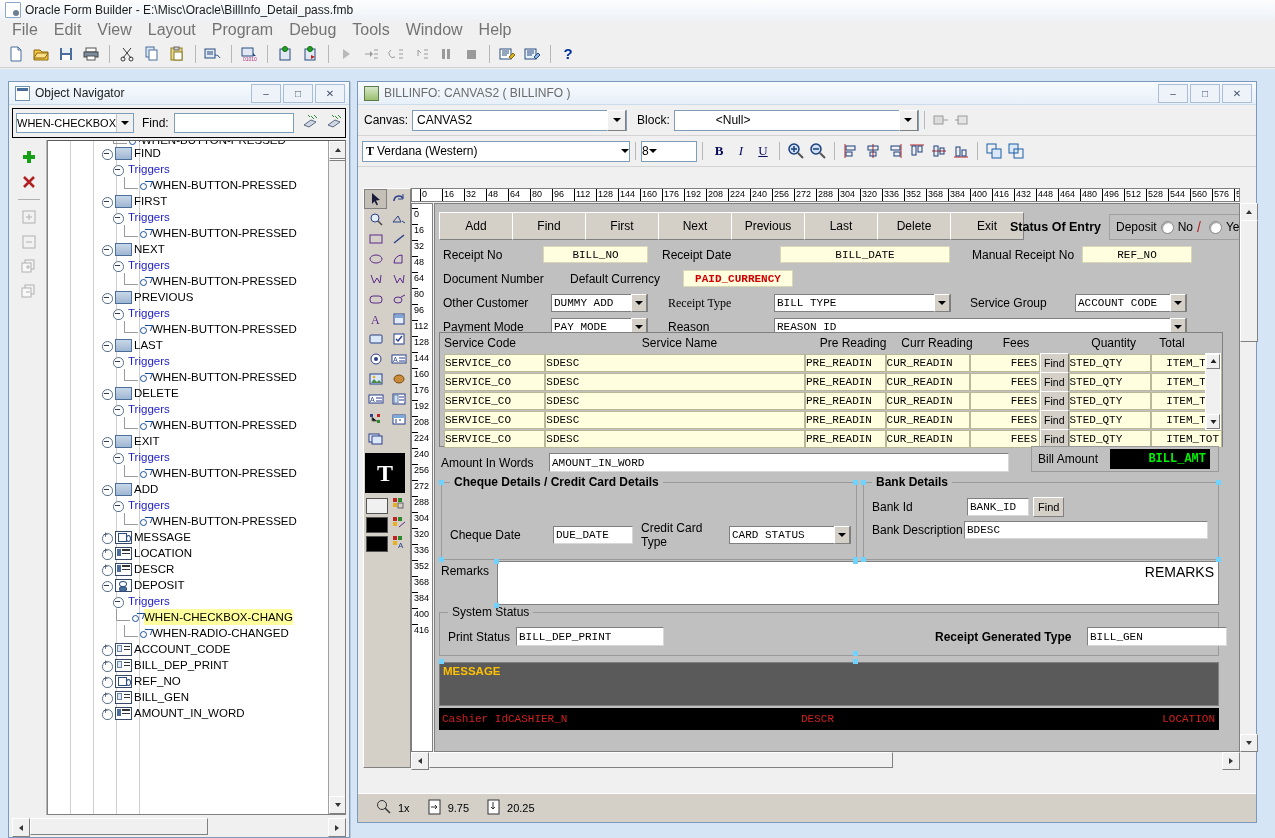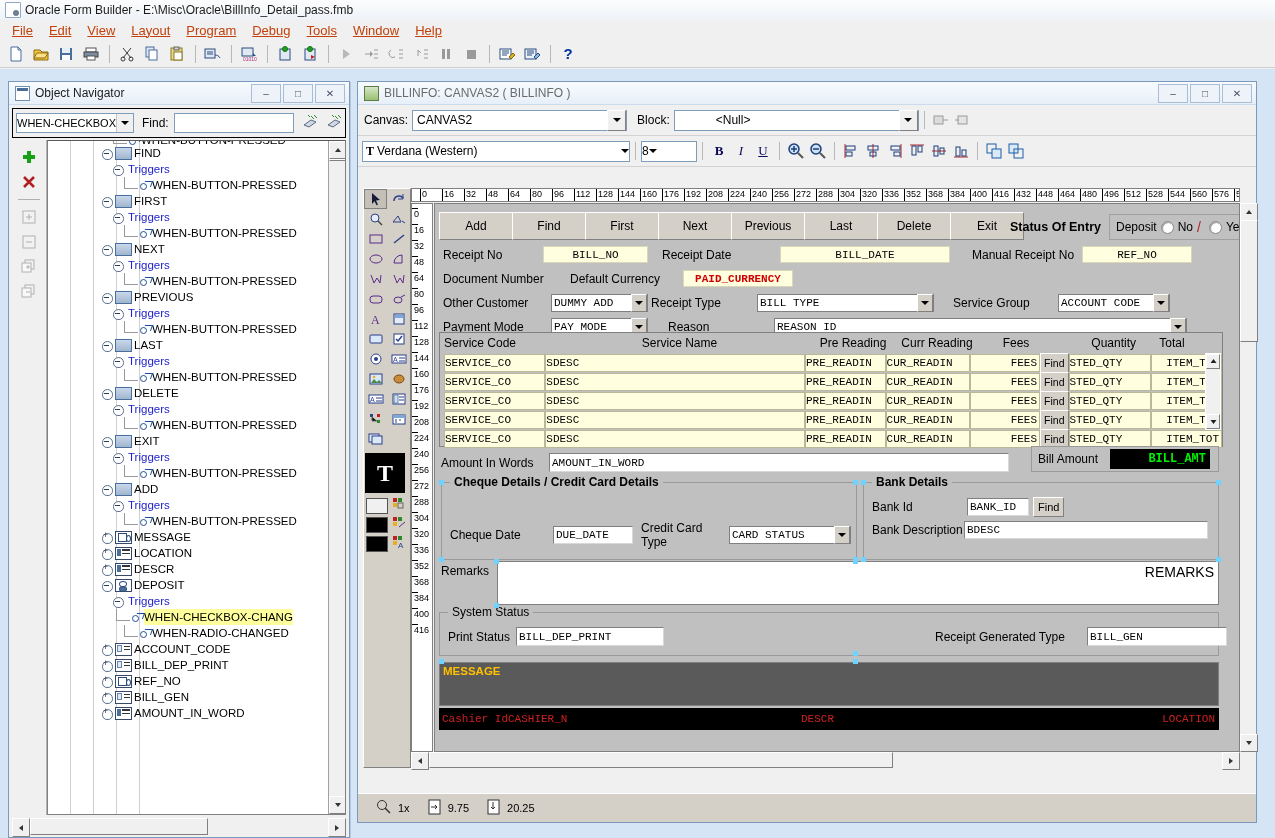--- a/index.html
+++ b/index.html
@@ -18,21 +18,21 @@
     background:linear-gradient(#fdfdfd,#eef3f8);display:flex;align-items:center;}
   .titlebar .ticon{width:14px;height:14px;margin:0 4px 0 5px;position:relative;
     background:#fff;border:1px solid #8fa8c8;border-radius:1px;}
   .titlebar .ticon:after{content:"";position:absolute;right:1px;bottom:1px;width:6px;height:6px;
     background:#6f7f92;border-radius:50%;}
   .titlebar .ttext{font-size:12px;color:#1b1b1b;}
 
   
   .menubar{position:absolute;left:0;top:20px;width:1275px;height:20px;background:#f0f0f0;
     display:flex;align-items:center;padding-left:4px;box-sizing:border-box;}
-  .menubar span{padding:2px 8px;font-size:13px;color:#c2410c;text-decoration:underline;}
+  .menubar span{padding:2px 8px;font-size:16px;color:#737373;}
 
   
   .maintoolbar{position:absolute;left:0;top:40px;width:1275px;height:28px;
     background:#f0f0f0;border-bottom:1px solid #cfcfcf;display:flex;align-items:center;padding-left:4px;box-sizing:border-box;}
   .tbtn{width:24px;height:22px;margin-right:1px;display:flex;align-items:center;justify-content:center;position:relative;}
   .tsep{width:1px;height:18px;background:#b8b8b8;margin:0 5px;}
 
   
   .mdi{position:absolute;left:0;top:69px;width:1275px;height:769px;background:#d6e5f5;}
 
@@ -1201,21 +1201,21 @@
             </div>
 
             <div class="frow" style="left:8px;top:90px;">
               <span class="flabel" style="width:108px;">Other Customer</span>
               <span class="dfield" style="width:97px;">
                 <span class="dtxt">DUMMY ADD</span>
                 <span class="dar">
                     <span class="arrow-dn"></span>
                   </span>
               </span>
-              <span class="flabel" style="width:106px;margin-left:3px;">Receipt Type</span>
+              <span class="flabel" style="width:106px;margin-left:20px;font-family:Liberation Serif, serif;">Receipt Type</span>
               <span class="dfield" style="width:177px;">
                 <span class="dtxt">BILL TYPE</span>
                 <span class="dar">
                     <span class="arrow-dn"></span>
                   </span>
               </span>
               <span class="flabel" style="width:105px;margin-left:19px;">Service Group</span>
               <span class="dfield" style="width:112px;">
                 <span class="dtxt">ACCOUNT CODE</span>
                 <span class="dar">
@@ -1368,21 +1368,21 @@
             </div>
             <div class="remarksbox" style="left:62px;top:357px;width:722px;height:44px;">REMARKS</div>
 
             <div class="groupbox" style="left:4px;top:408px;width:780px;height:44px;">
               <span class="gbtitle normal">System Status</span>
               <div class="frow" style="left:8px;top:14px;">
                 <span class="flabel" style="width:68px;">Print Status</span>
                 <span class="wfield" style="width:148px;height:19px;">BILL_DEP_PRINT</span>
               </div>
               <div class="frow" style="left:495px;top:14px;">
-                <span class="flabel" style="width:152px;">Receipt Generated Type</span>
+                <span class="flabel" style="width:152px;font-weight:bold;">Receipt Generated Type</span>
                 <span class="wfield" style="width:140px;height:19px;">BILL_GEN</span>
               </div>
             </div>
 
             <div class="msgbar" style="top:458px;">
               <div class="msgtxt">MESSAGE</div>
             </div>
 
             <div class="blackbar" style="top:504px;">
               <span style="margin-left:3px;">Cashier Id</span>

